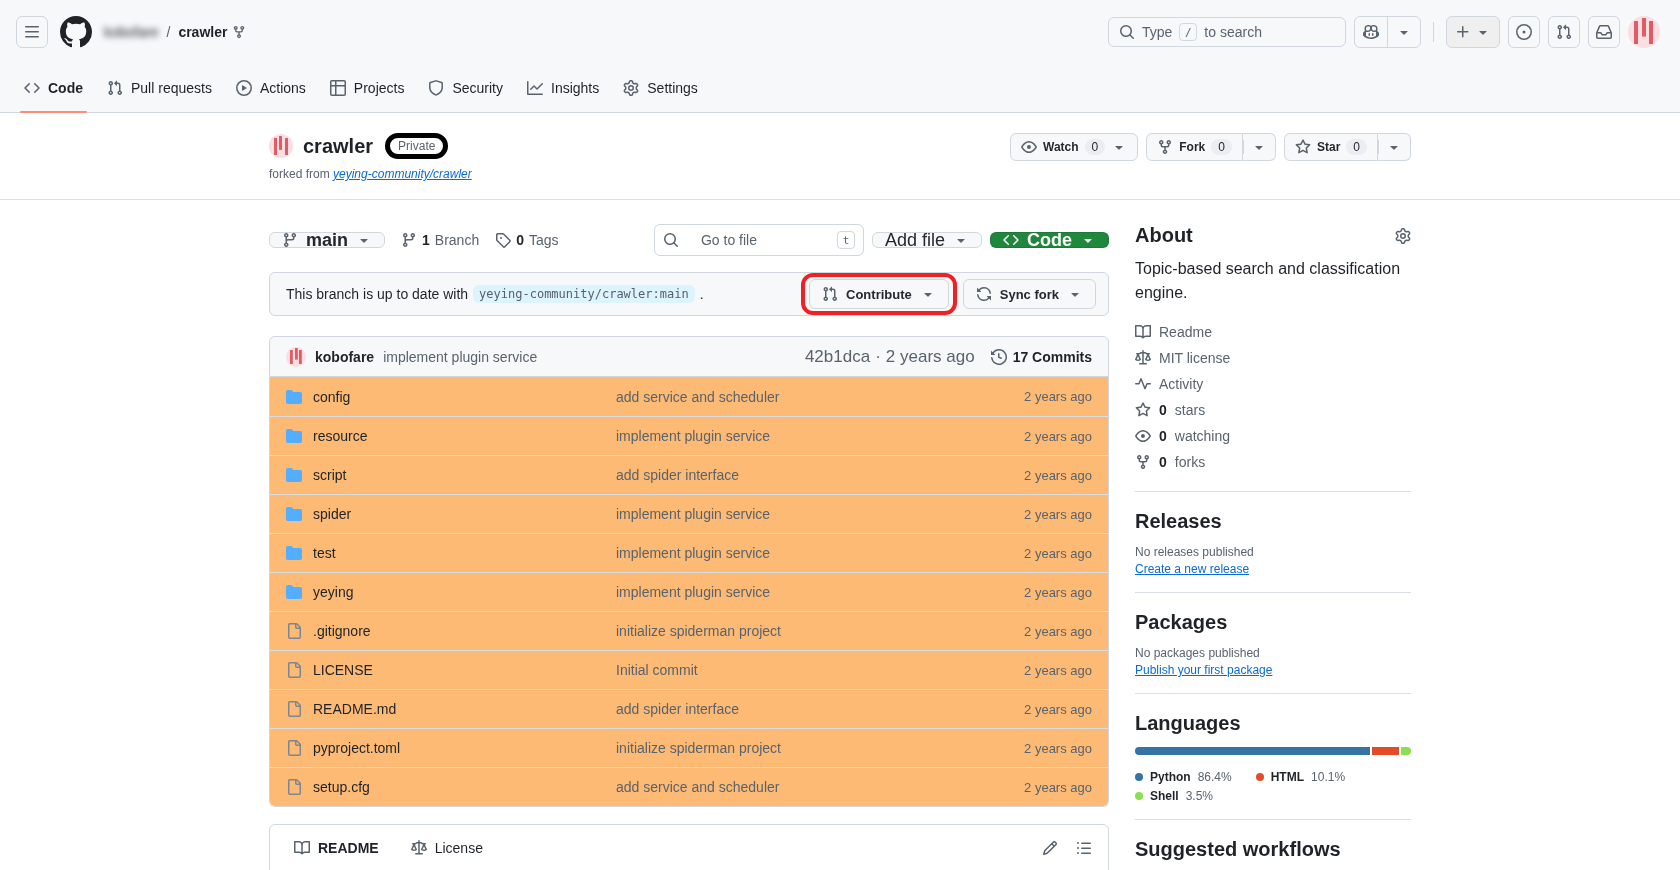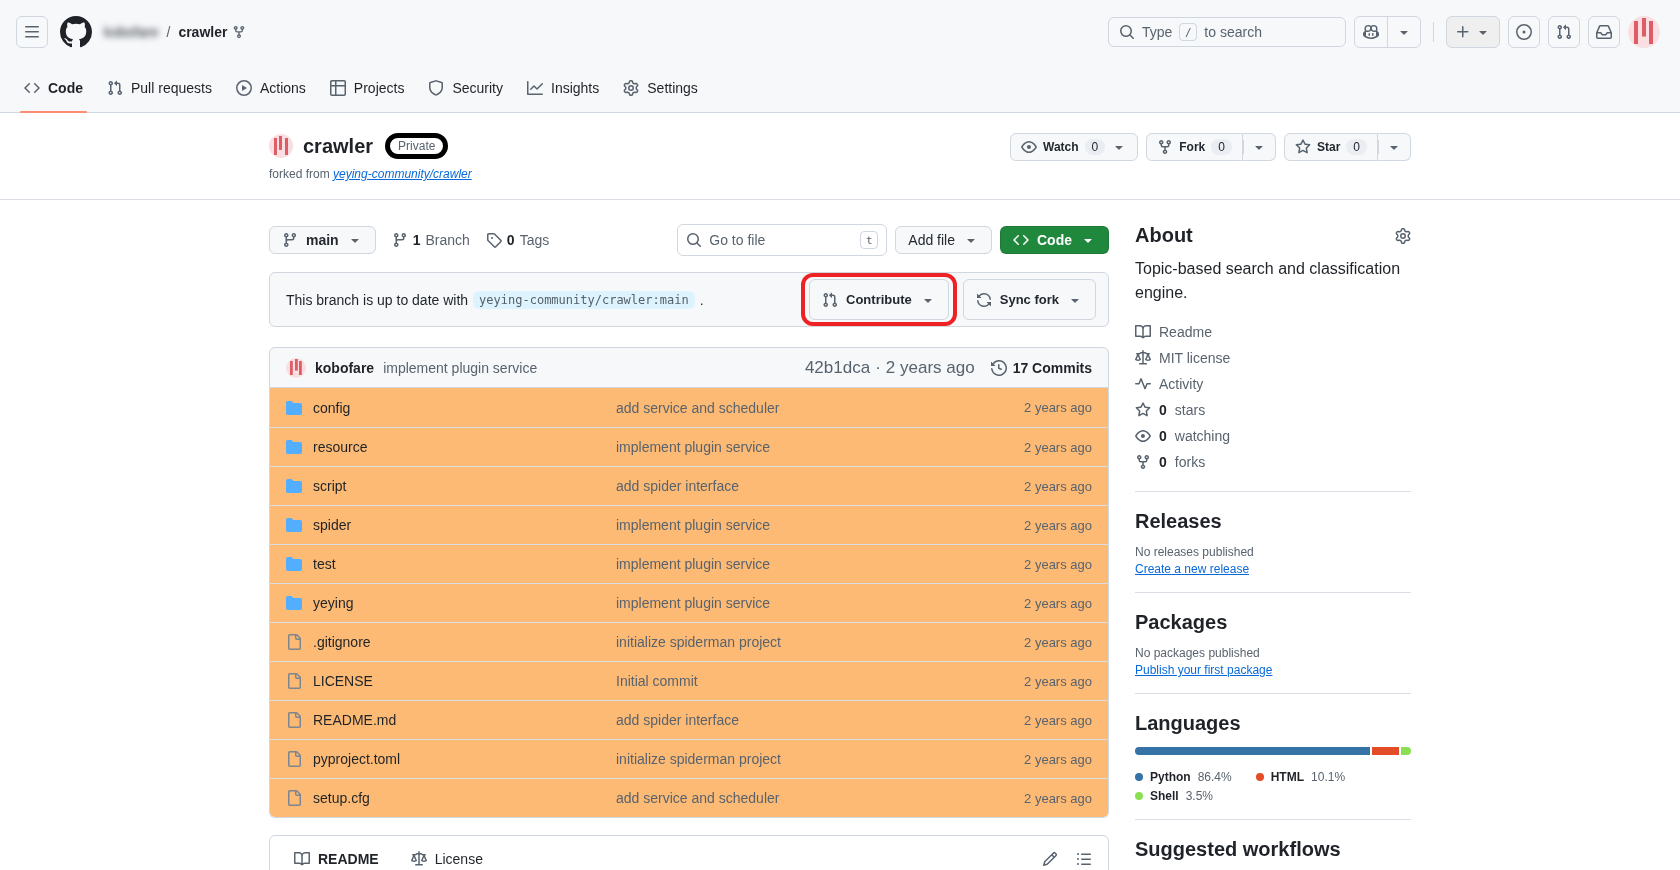--- a/index.html
+++ b/index.html
@@ -93,32 +93,32 @@
   .btn-group .btn-sm.caret-part::before { content:""; position:absolute; left:0; top:6px; bottom:6px; width:1px; background:#d0d7de; }
 
   
   .main { width:1142px; margin:0 auto; padding-top:24px; display:flex; gap:26px; }
   .left-col { width:840px; flex:none; }
   .sidebar { flex:1; min-width:0; }
 
   
   .toolbar { display:flex; align-items:center; margin-bottom:16px; }
   .btn {
-    display:inline-flex; align-items:center; gap:8px; height:28px; padding:0 12px;
+    display:inline-flex; align-items:center; gap:8px; height:16px; padding:0 12px;
     background:#f6f8fa; border:1px solid #d0d7de; border-radius:6px;
-    font-size:14px; font-weight:500; color:#24292f; cursor:pointer;
+    font-size:18px; font-weight:500; color:#24292f; cursor:pointer;
   }
   .btn .oct, .caret { color:#59636e; }
   .btn-branch { font-weight:600; }
   .stats { display:flex; align-items:center; gap:16px; margin-left:16px; }
   .stat { display:inline-flex; align-items:center; gap:5px; font-size:14px; color:#59636e; cursor:pointer; }
   .stat b { color:#1f2328; font-weight:600; }
   .toolbar-right { margin-left:auto; display:flex; align-items:center; gap:8px; }
   .goto-file {
-    display:flex; align-items:center; gap:7px; width:210px; height:32px; padding:0 8px;
+    display:flex; align-items:center; gap:22px; width:210px; height:32px; padding:0 8px;
     border:1px solid #d0d7de; border-radius:6px; background:#fff; color:#59636e;
   }
   .goto-file input {
     border:none; outline:none; flex:1; min-width:0; font-size:14px; background:transparent;
     font-family:"Liberation Sans", sans-serif; color:#1f2328;
   }
   .goto-file input::placeholder { color:#59636e; }
   .btn-primary { background:#1f883d; border-color:rgba(31,35,40,0.15); color:#fff; font-weight:600; }
   .btn-primary .oct, .btn-primary .caret { color:#fff; }
 
@@ -126,21 +126,21 @@
   .flash {
     display:flex; align-items:center; min-height:44px; padding:6px 12px 6px 16px;
     border:1px solid #d0d7de; border-radius:6px; background:#f6f8fa; margin-bottom:20px;
     font-size:14px;
   }
   .ref-label {
     font-family:"DejaVu Sans Mono", monospace; font-size:12px; color:#57606a;
     background:#ddf4ff; border-radius:6px; padding:2px 6px; margin:4px 5px;
   }
   .flash-actions { margin-left:auto; display:flex; align-items:center; gap:14px; }
-  .btn-flash { height:41px; font-weight:600; font-size:13px; background:#f6f8fa; }
+  .btn-flash { height:30px; font-weight:600; font-size:13px; background:#f6f8fa; }
   .annot-wrap { position:relative; display:inline-flex; }
   .annotation {
     position:absolute; inset:-6px -8px; border:4px solid #ee2224; border-radius:12px;
     pointer-events:none; z-index:2;
   }
 
   
   .commit-bar {
     display:flex; align-items:center; gap:9px; height:41px; padding:0 16px;
     background:#f6f8fa; border:1px solid #d0d7de; border-radius:6px 6px 0 0;

